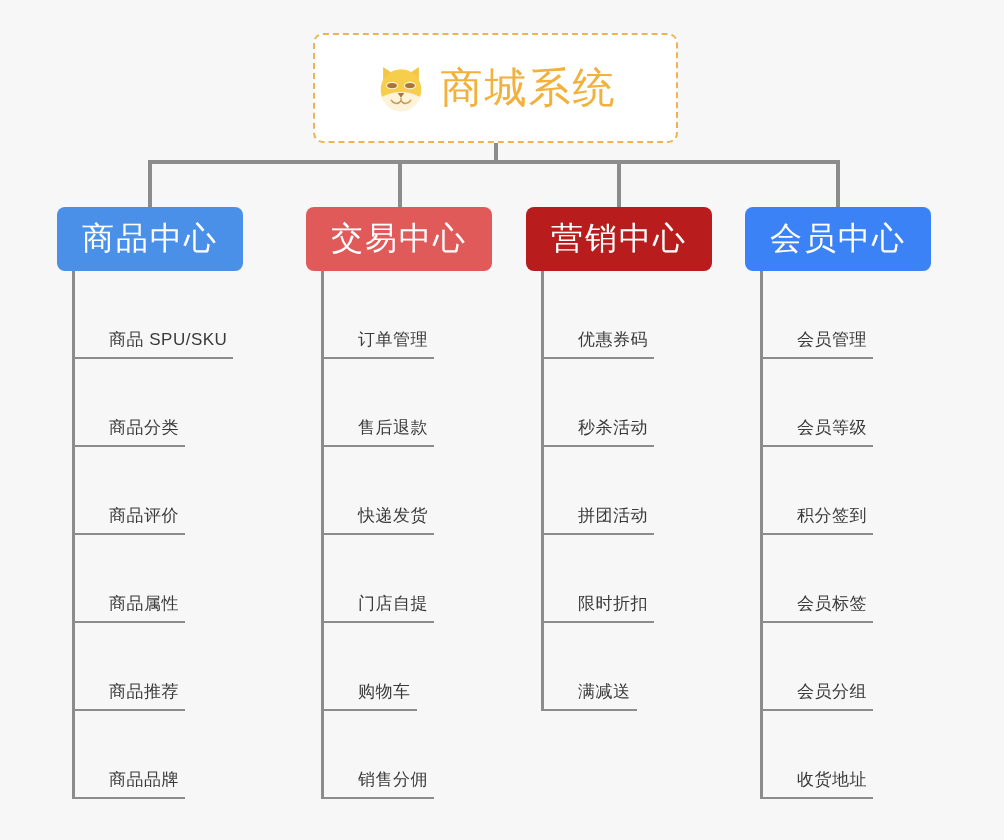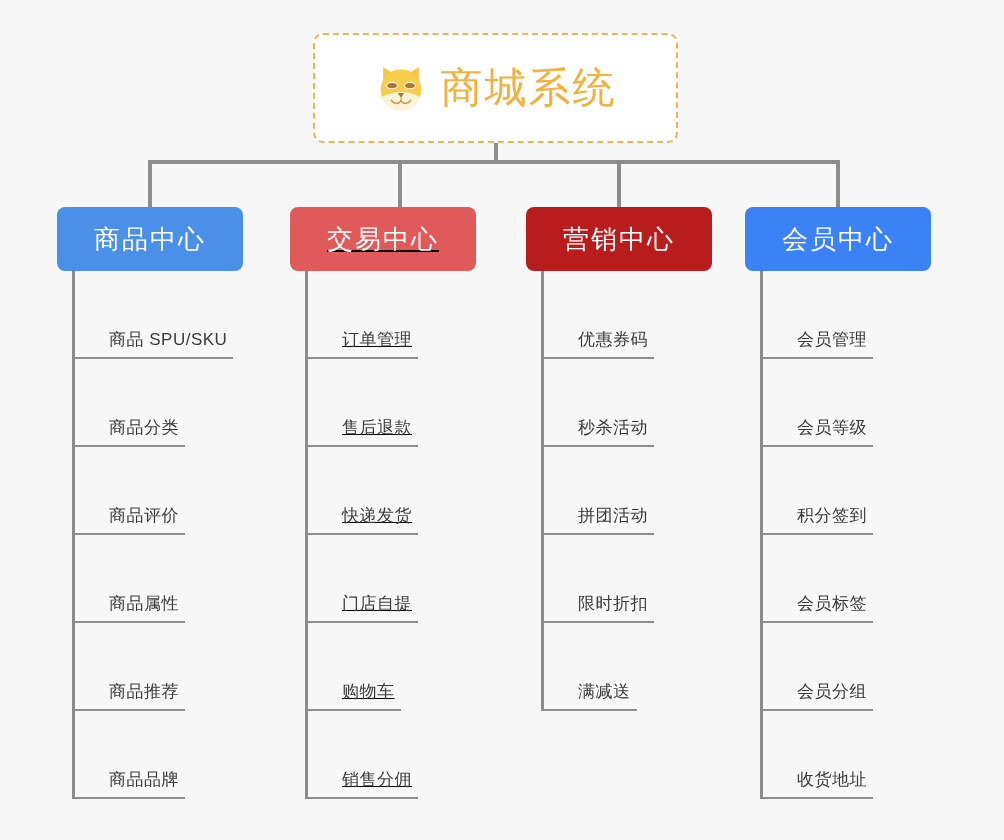--- a/index.html
+++ b/index.html
@@ -66,21 +66,21 @@
   }
   .cat-box {
     position: relative;
     width: 186px;
     height: 64px;
     border-radius: 8px;
     display: flex;
     align-items: center;
     justify-content: center;
     color: #ffffff;
-    font-size: 26px;
+    font-size: 32px;
     letter-spacing: 2px;
     box-sizing: border-box;
   }
 
   
   .leaf-list {
     position: relative;
     margin-left: 15px;
     border-left: 3px solid #8c8c8c;
     padding-top: 0;
@@ -161,21 +161,21 @@
         </div>
       <div class="leaf-item">
           <span class="leaf-underline"><span class="leaf-label">商品推荐</span></span>
         </div>
       <div class="leaf-item">
           <span class="leaf-underline"><span class="leaf-label">商品品牌</span></span>
         </div>
     </div>
   </div>
 
-  <div class="column" style="left:290px;text-decoration:underline;">
+  <div class="column" style="left:306px;">
     <div class="cat-box" style="background: rgb(224, 90, 90); color: rgb(255, 255, 255);">
       <span>交易中心</span>
     </div>
     <div class="leaf-list">
       <div class="leaf-item">
           <span class="leaf-underline"><span class="leaf-label">订单管理</span></span>
         </div>
       <div class="leaf-item">
           <span class="leaf-underline"><span class="leaf-label">售后退款</span></span>
         </div>

